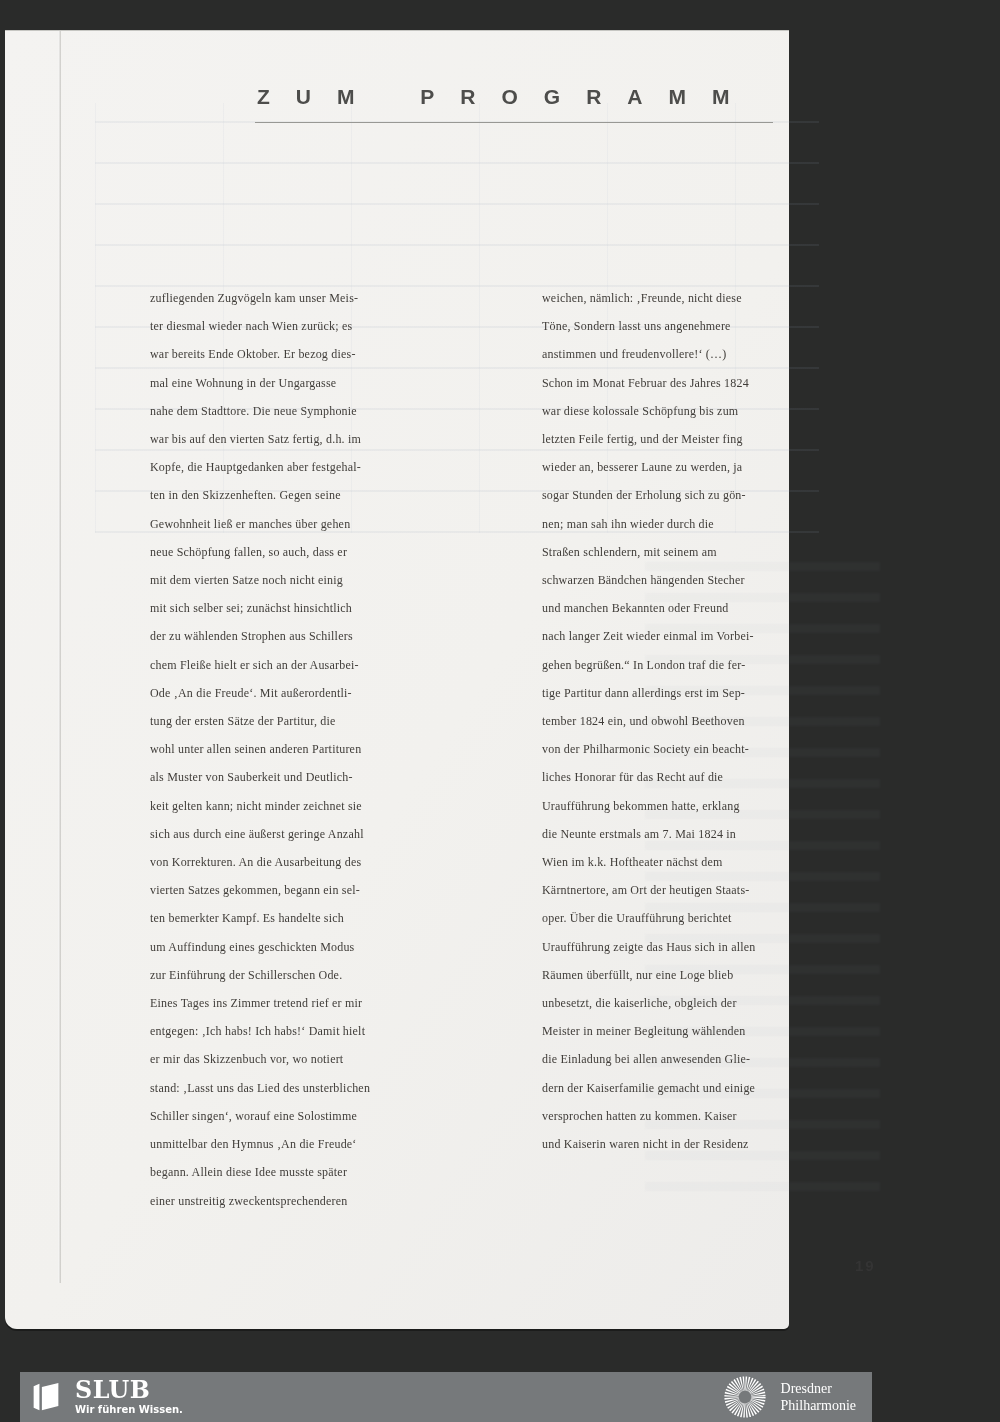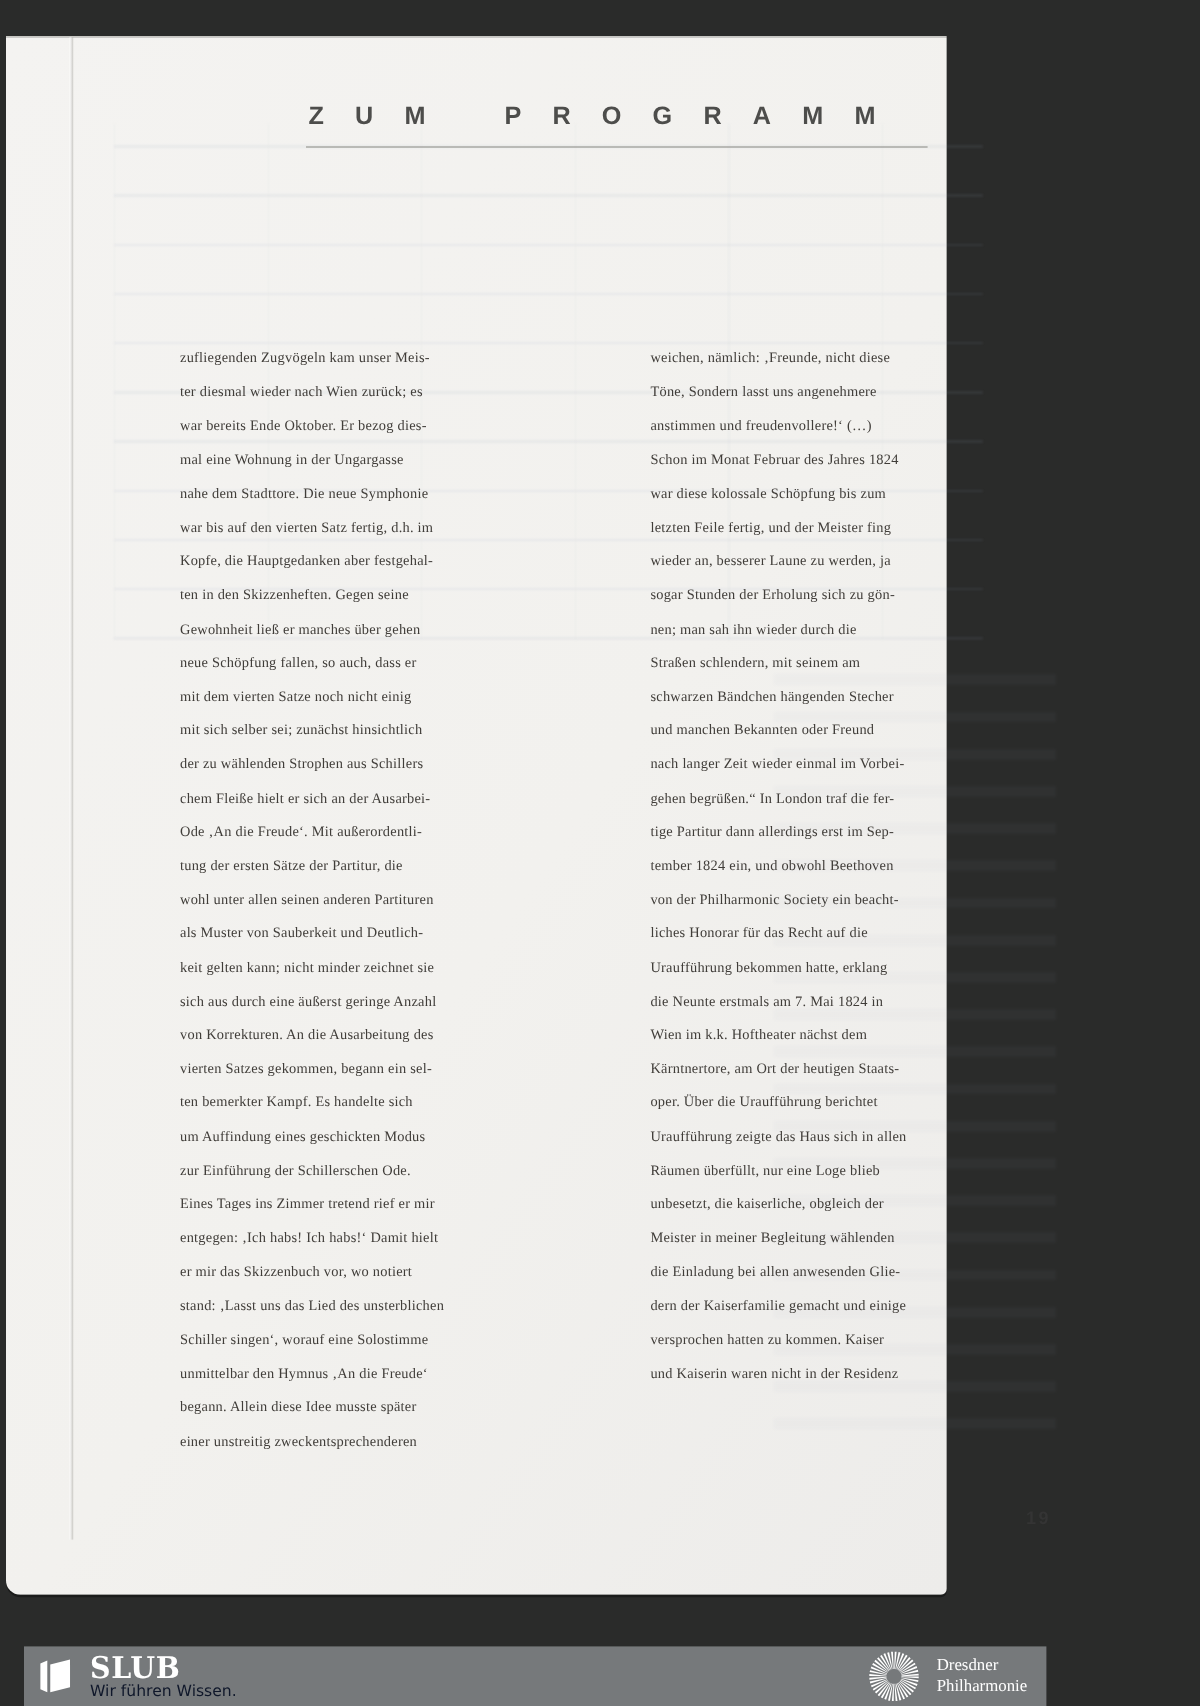--- a/index.html
+++ b/index.html
@@ -83,22 +83,22 @@
   .slub-book{display:flex;align-items:center;}
   .slub-text{display:flex;flex-direction:column;}
   .slub-name{
     font-family:"DejaVu Serif", serif;
     font-weight:700;font-size:25px;line-height:24px;
     color:#ffffff;letter-spacing:.5px;
     transform:scaleX(.95);transform-origin:left;
   }
   .slub-tag{
     font-family:"DejaVu Sans", sans-serif;
-    font-weight:400;font-size:13px;line-height:15px;
-    color:#0f172a;
+    font-weight:700;font-size:10px;line-height:15px;
+    color:#ffffff;
   }
   .phil{gap:13px;}
   .phil-star{display:flex;align-items:center;}
   .phil-text{
     display:flex;flex-direction:column;
     font-family:"Liberation Serif", serif;
     font-size:14px;line-height:17px;color:#ffffff;
   }
 </style>
 </head>

